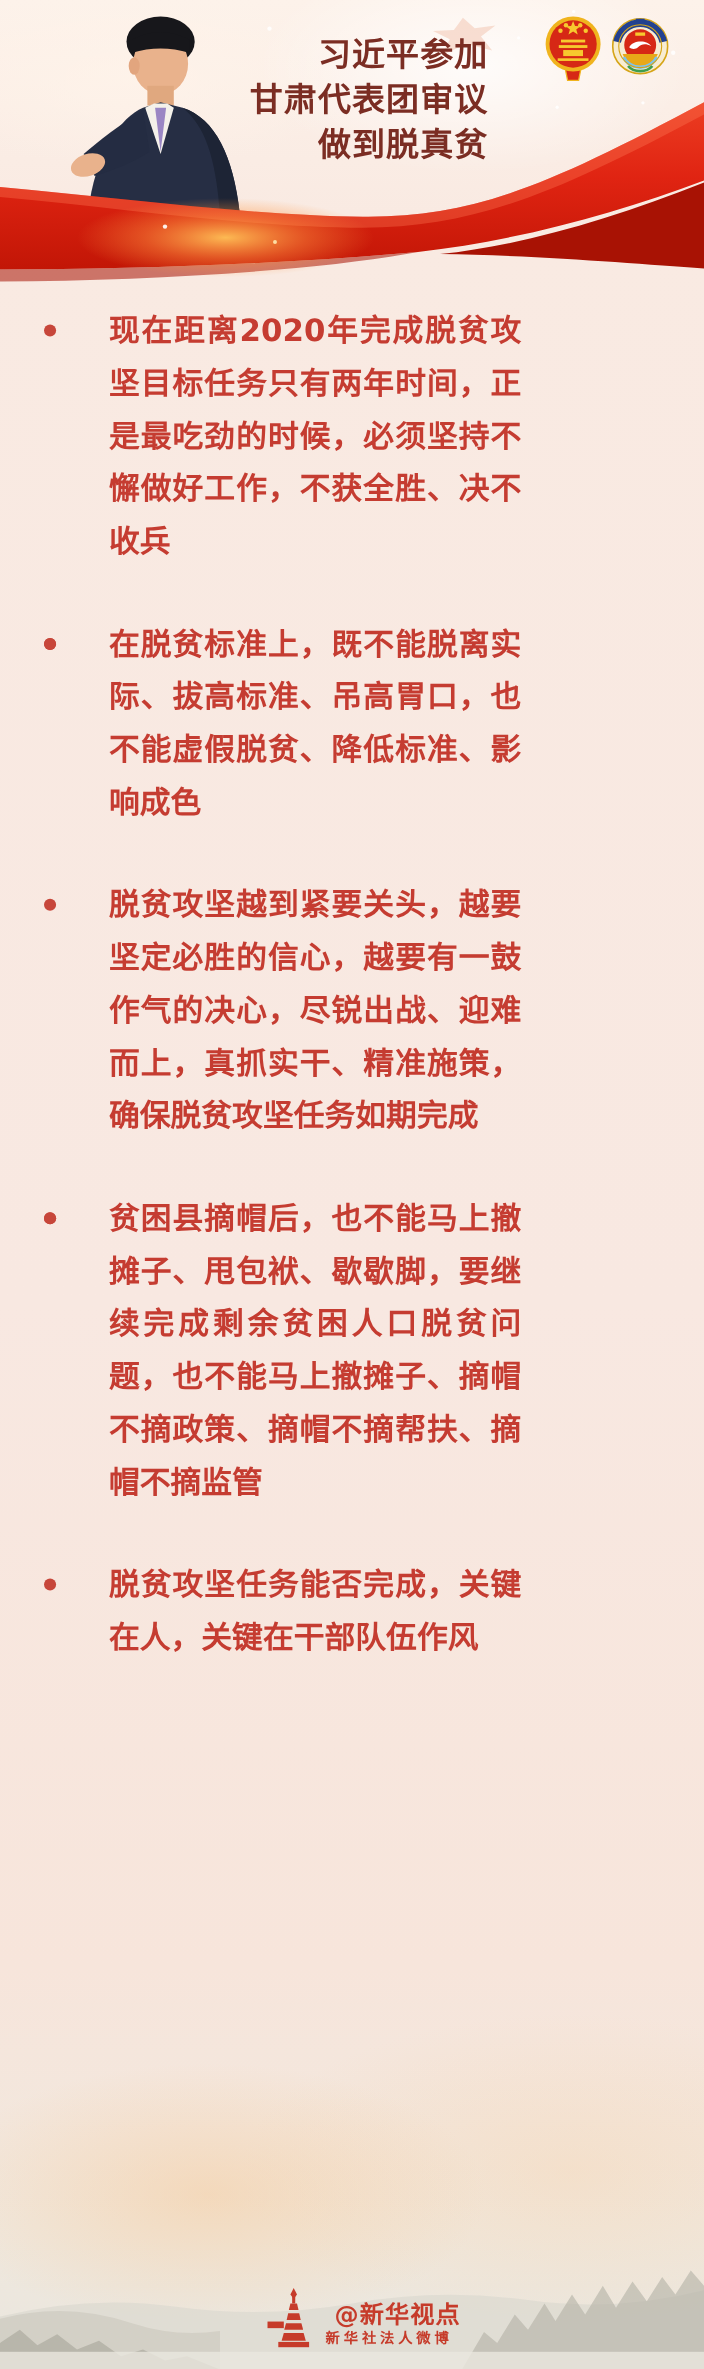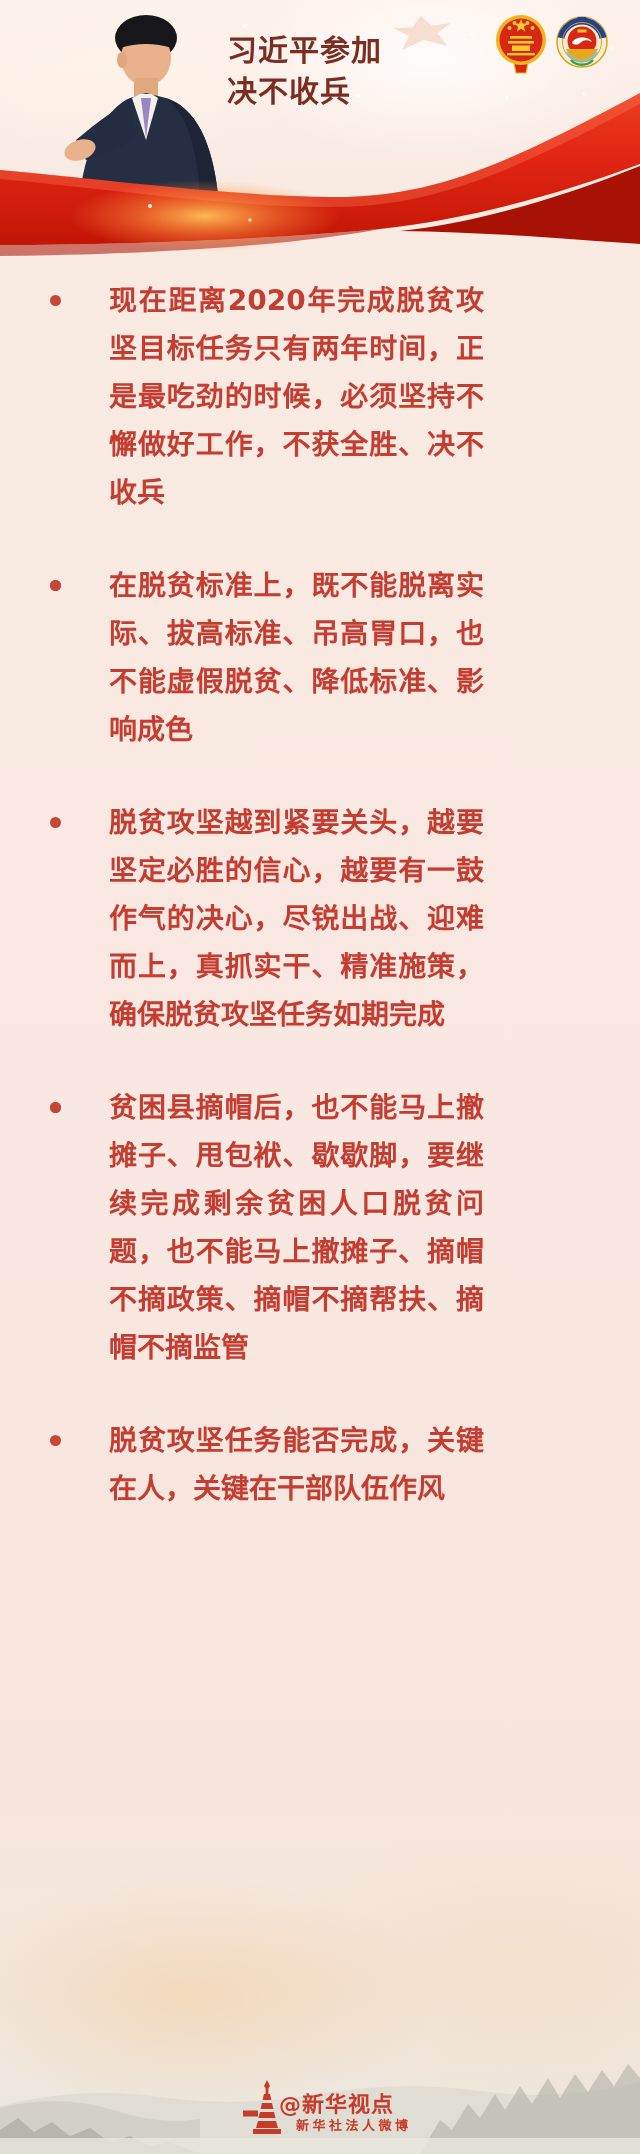--- a/index.html
+++ b/index.html
@@ -8,31 +8,31 @@
     font-family:"DejaVu Sans","Liberation Sans",sans-serif;
     background:
       radial-gradient(280px 140px at 430px 60px, rgba(255,255,255,.8), rgba(255,255,255,0) 70%),
       radial-gradient(300px 120px at 120px 70px, rgba(255,244,234,.7), rgba(255,244,234,0) 70%),
       radial-gradient(360px 170px at 190px 1995px, rgba(247,196,140,.42), rgba(247,196,140,0) 70%),
       radial-gradient(420px 200px at 520px 1975px, rgba(248,206,160,.30), rgba(248,206,160,0) 72%),
       linear-gradient(180deg,#fdf2ea 0%,#f9eae2 9%,#f8e8e1 55%,#f7e5db 83%,#f0e8de 94%,#e9e6de 100%);
   }
   .abs{position:absolute;}
   
-  .title{left:227px;top:30px;color:#7b2d23;font-size:30px;line-height:41px;font-weight:700;letter-spacing:1px;}
+  .title{left:227px;top:30px;color:#7b2d23;font-size:30px;line-height:41px;font-weight:700;letter-spacing:1px;text-align:right;}
   .sparkle{border-radius:50%;background:#fff;opacity:.85;}
   
-  .quote-list{left:14px;top:277px;width:512px;list-style:none;margin:0;padding:0;}
+  .quote-list{left:4px;top:277px;width:512px;list-style:none;margin:0;padding:0;}
   .quote-list li{position:relative;padding:0 42px 0 95px;margin:0 0 45px 0;
     color:#c53c31;font-size:28px;line-height:48px;font-weight:700;
     text-align:justify;text-align-last:left;}
   .quote-list li:last-child{margin-bottom:0;}
   .dot{position:absolute;left:36px;top:18px;width:11px;height:11px;border-radius:50%;background:#c7463a;}
   
-  .account-name{left:279px;top:2086px;color:#c63b2a;font-size:22px;font-weight:700;letter-spacing:1px;}
+  .account-name{left:304px;top:2086px;color:#c63b2a;font-size:22px;font-weight:700;letter-spacing:1px;}
   .account-desc{left:296px;top:2115px;color:#c63b2a;font-size:13px;font-weight:700;letter-spacing:3.5px;text-align:right;}
 </style>
 </head>
 <body>
 
 <div class="poster">
 
   <svg class="abs" style="left:380px;top:12px;" width="85" height="42" viewBox="0 0 85 42">
     <polygon points="42,0 52,13 72,12 57,23 66,40 42,30 18,40 27,23 12,12 32,13" fill="#f3c7b2" opacity="0.55" transform="translate(3,4) scale(0.95,0.8) rotate(-6 42 21)"></polygon>
   </svg>
@@ -55,21 +55,22 @@
     <path d="M52,192 C58,138 82,104 102,96 L118,91 L138,96 C168,106 184,140 190,192 Z" fill="#262e44"></path>
     <path d="M104,96 L118,138 L130,96 L124,92 L112,92 Z" fill="#f4f1ea"></path>
     <path d="M113,96 L118,136 L123,96 Z" fill="#9a86c4"></path>
     <path d="M102,98 C80,112 62,126 48,138 L58,158 C78,152 96,144 108,136 Z" fill="#242c42"></path>
     <ellipse cx="52" cy="148" rx="16" ry="10" fill="#e9b28c" transform="rotate(-18 52 148)"></ellipse>
     <path d="M138,96 C158,112 168,140 172,192 L190,192 C184,140 168,106 138,96 Z" fill="#1d2435"></path>
   </svg>
 
   <div class="abs title">
     <div>习近平参加</div>
-    <div>决不收兵</div>
+    <div>甘肃代表团审议</div>
+    <div>做到脱真贫</div>
   </div>
 
   <svg class="abs" style="left:495px;top:12px;" width="52" height="62" viewBox="0 0 52 62">
     <path d="M19,51 L33,51 L31,61 L21,61 Z" fill="#d62815" stroke="#f0b41e" stroke-width="1.2"></path>
     <circle cx="26" cy="28" r="25" fill="#f0b41e"></circle>
     <circle cx="26" cy="28" r="21.5" fill="#d62815"></circle>
     <polygon points="26,7 27.8,11.6 32.6,11.8 28.9,14.8 30.2,19.4 26,16.7 21.8,19.4 23.1,14.8 19.4,11.8 24.2,11.6" fill="#f7c92e"></polygon>
     <circle cx="14.5" cy="16" r="2" fill="#f7c92e"></circle>
     <circle cx="19.5" cy="11" r="2" fill="#f7c92e"></circle>
     <circle cx="32.5" cy="11" r="2" fill="#f7c92e"></circle>

